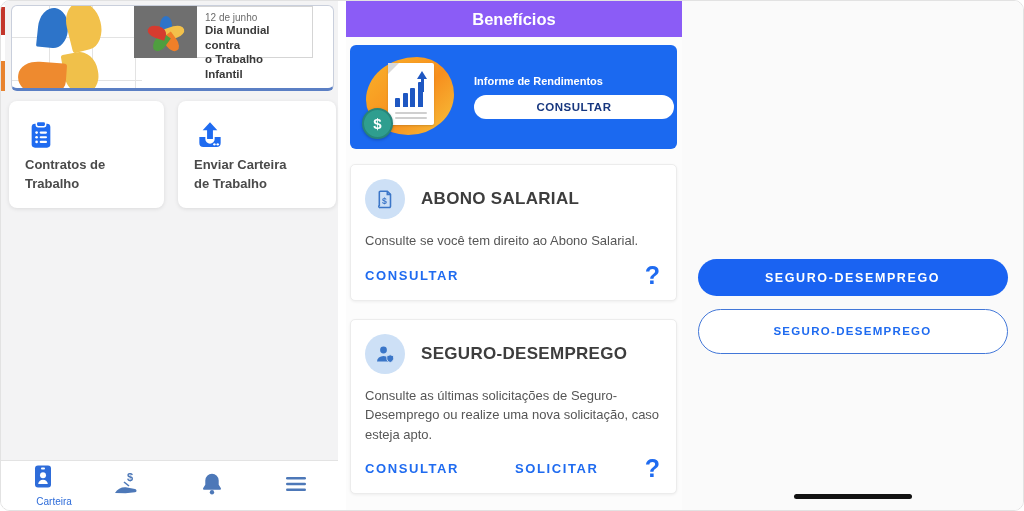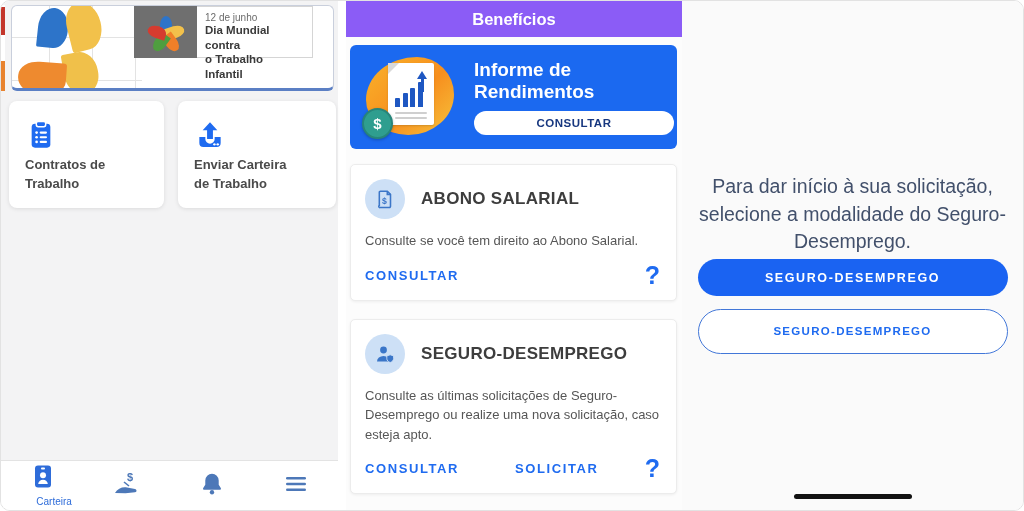--- a/index.html
+++ b/index.html
@@ -73,21 +73,21 @@
   .promo-arrow { position:absolute; right:7px; top:8px; width:0; height:0;
             border-left:5px solid transparent; border-right:5px solid transparent;
             border-bottom:8px solid #1e57c2; }
   .promo-arrow-stem { position:absolute; right:10.5px; top:15px; width:3px; height:14px; background:#1e57c2; }
   .promo-doc-line { position:absolute; left:7px; height:2px; background:#cfcfcf; border-radius:1px; }
   .promo-coin { position:absolute; left:6px; bottom:4px; width:31px; height:31px; border-radius:50%;
             background:#2f9e8f; border:2.5px solid #27857a; display:flex; align-items:center;
             justify-content:center; color:#fff; font-weight:bold; font-size:15px;
             box-shadow:0 1px 3px rgba(0,0,0,.25); }
   .promo-text { flex:1; padding-left:6px; }
-  .promo-title { color:#fff; font-size:19px; font-weight:bold; margin-bottom:4px; }
+  .promo-title { color:#fff; font-size:11px; font-weight:bold; margin-bottom:4px; }
   .promo-desc { color:#f2f6ff; font-size:12.5px; line-height:1.5; }
   .promo-button { margin-top:8px; width:200px; height:24px; background:#fff; border:none;
             border-radius:12px; color:#17377f; font-size:11.5px; font-weight:bold;
             letter-spacing:.5px; font-family:inherit; display:flex; align-items:center;
             justify-content:center; cursor:pointer; }
 
   .benefit-card { margin:0 5px 0 4px; background:#fff; border:1px solid #ececec; border-radius:5px;
             box-shadow:0 1px 3px rgba(0,0,0,.06); padding:14px 16px 12px 14px; }
   .benefit-card.first { margin-top:15px; }
   .benefit-card.gap { margin-top:18px; }
@@ -291,21 +291,20 @@
       <div class="benefit-actions">
         <button class="benefit-link">CONSULTAR</button>
         <button class="benefit-link">SOLICITAR</button>
         <span class="help-q">?</span>
       </div>
     </div>
 
   </div>
 
   <div class="panel-right">
-    <div class="instruction">Para dar início à sua solicitação, selecione a modalidade do Seguro-Desemprego.</div>
     <button class="btn-primary">SEGURO-DESEMPREGO</button>
     <button class="btn-secondary">
       <span>SEGURO-DESEMPREGO</span><br>
     </button>
     <div class="home-indicator"></div>
   </div>
 
 </div>
 
 </body></html>

